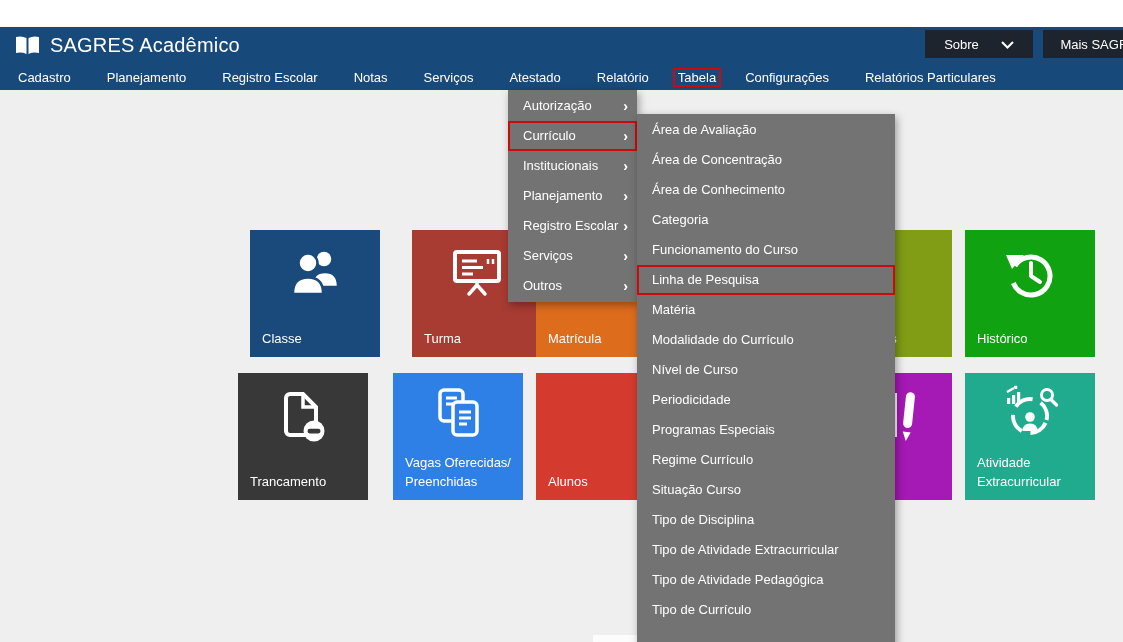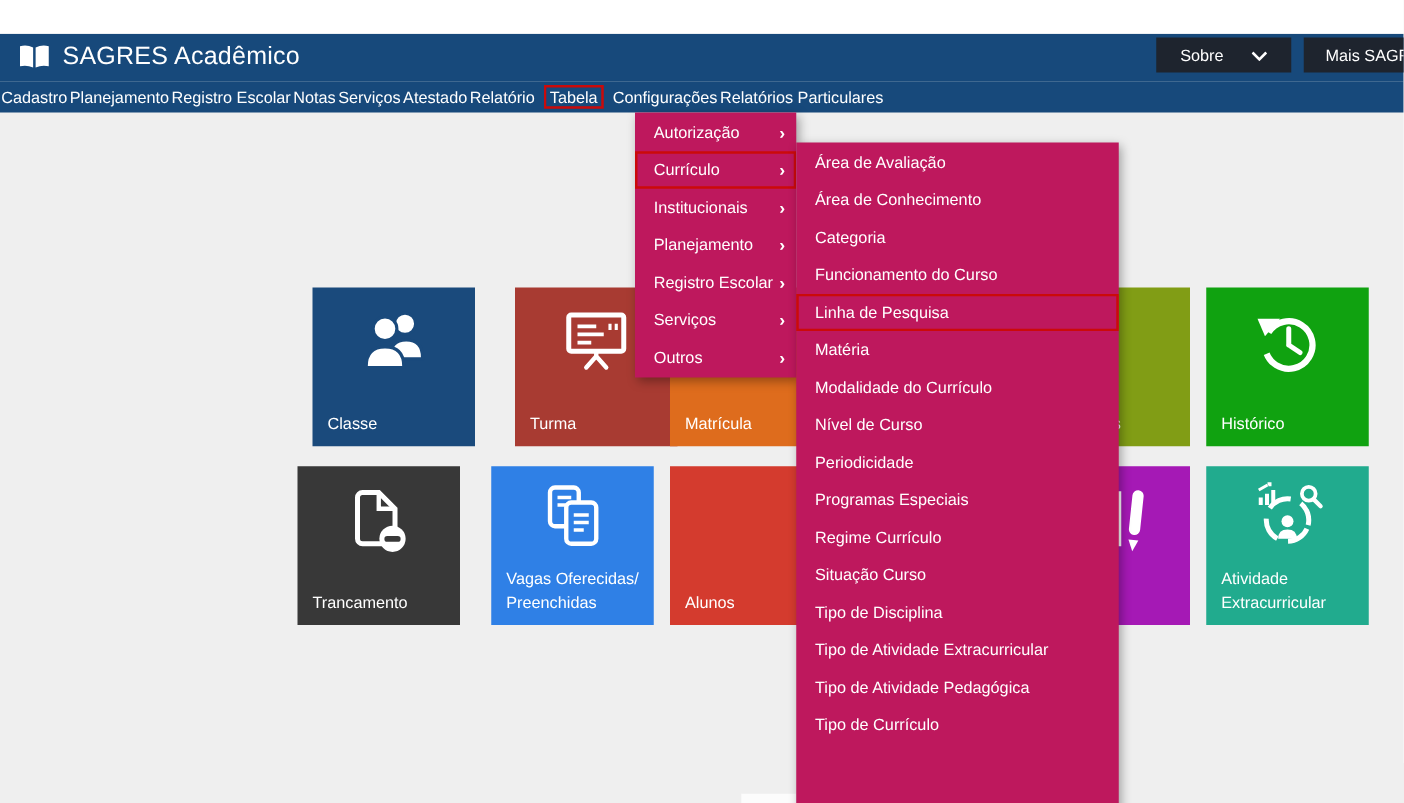--- a/index.html
+++ b/index.html
@@ -11,33 +11,33 @@
   .book-icon{position:absolute;left:14px;top:8px;}
   .header-title{position:absolute;left:50px;top:7px;font-size:20px;color:#fff;letter-spacing:.2px;}
   .hdr-btn{position:absolute;top:3px;height:28px;background:#1E242E;color:#fff;font-size:13px;
            display:flex;align-items:center;justify-content:center;cursor:pointer;}
   .btn-sobre{left:925px;width:108px;gap:22px;}
   .btn-mais{left:1043px;width:120px;}
 
   
   .menubar{position:absolute;left:0;top:38px;width:100%;height:25px;background:#17497B;
            display:flex;align-items:center;color:#fff;font-size:13px;}
-  .mb-item{padding:3px 1px;cursor:pointer;white-space:nowrap;}
+  .mb-item{padding:3px 18px;cursor:pointer;white-space:nowrap;}
   .mb-item.active{padding:3px 6px;}
   .mb-item.active .hl{display:inline-block;padding:2px 5px;box-shadow:inset 0 0 0 2px #CB0A0A;}
 
   
   .tile{position:absolute;width:130px;height:127px;cursor:pointer;}
   .tile-label{position:absolute;left:12px;right:4px;bottom:9px;color:#fff;font-size:13px;
               line-height:19px;white-space:pre-line;}
   .tile-icon{position:absolute;left:0;top:16px;width:100%;display:flex;justify-content:center;}
   .tile-icon.shift{justify-content:flex-end;padding-right:12px;box-sizing:border-box;}
 
   
-  .panel{position:absolute;background:#be185d;color:#fff;font-size:13px;z-index:10;
+  .panel{position:absolute;background:#737373;color:#fff;font-size:13px;z-index:10;
          box-shadow:2px 3px 8px rgba(0,0,0,.35);}
   .panel1{left:508px;top:63px;width:129px;padding:1px 0;}
   .p1-item{position:relative;height:30px;line-height:30px;padding-left:15px;cursor:pointer;}
   .p1-item .arrow{position:absolute;right:9px;top:0;font-size:14px;font-weight:bold;}
   .panel2{left:637px;top:87px;width:258px;padding:1px 0;min-height:556px;box-sizing:border-box;}
   .p2-item{padding:7px 16px 7px 15px;line-height:16px;cursor:pointer;}
   .red-box{box-shadow:inset 0 0 0 2px #CB0A0A;}
 
   .white-block{position:absolute;left:593px;top:608px;width:44px;height:34px;background:#FCFCFC;z-index:5;}
 </style>
@@ -215,20 +215,21 @@
       <span class="arrow">›</span>
     </div>
     <div class="p1-item">
       <span>Outros</span>
       <span class="arrow">›</span>
     </div>
   </div>
 
   <div class="panel panel2">
     <div class="p2-item">Área de Avaliação</div>
+    <div class="p2-item">Área de Concentração</div>
     <div class="p2-item">Área de Conhecimento</div>
     <div class="p2-item">Categoria</div>
     <div class="p2-item">Funcionamento do Curso</div>
     <div class="p2-item red-box">Linha de Pesquisa</div>
     <div class="p2-item">Matéria</div>
     <div class="p2-item">Modalidade do Currículo</div>
     <div class="p2-item">Nível de Curso</div>
     <div class="p2-item">Periodicidade</div>
     <div class="p2-item">Programas Especiais</div>
     <div class="p2-item">Regime Currículo</div>

